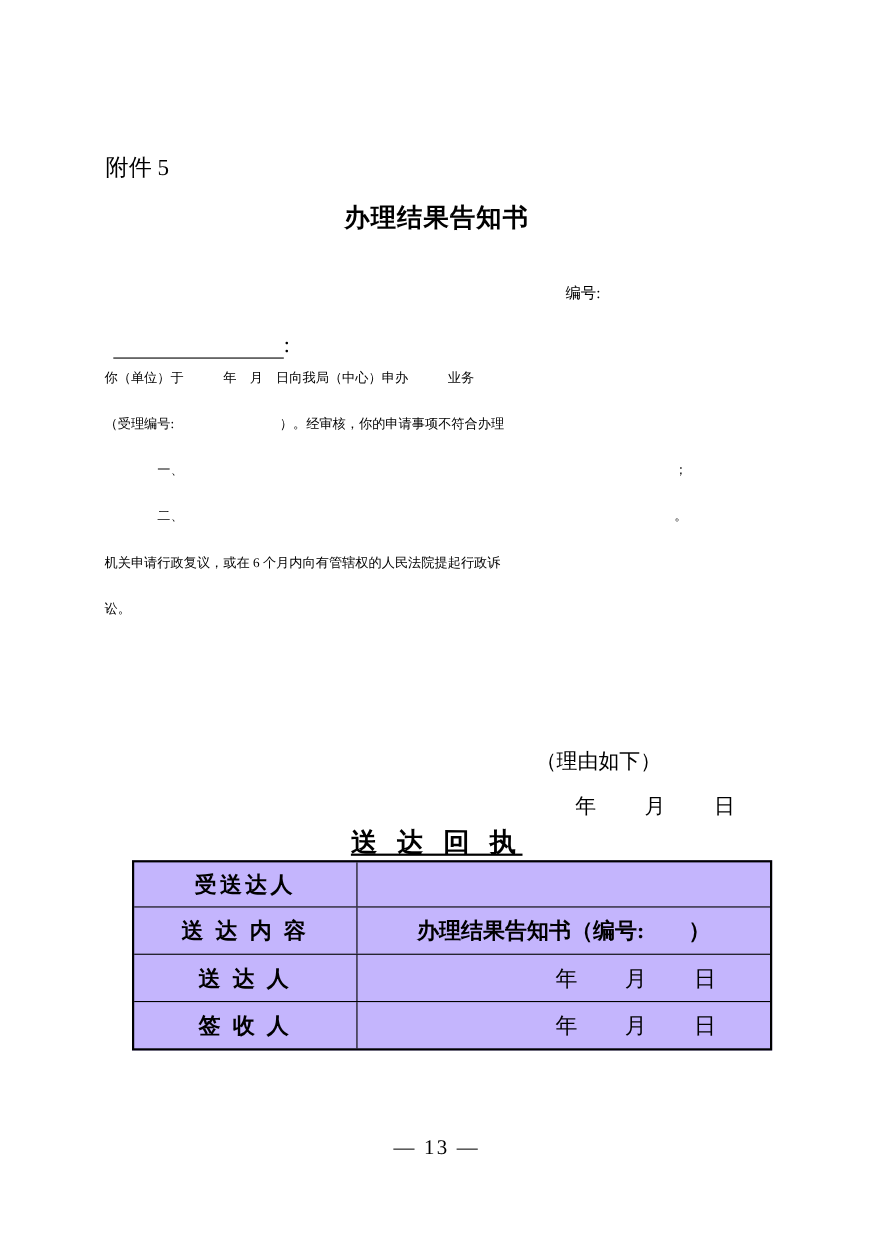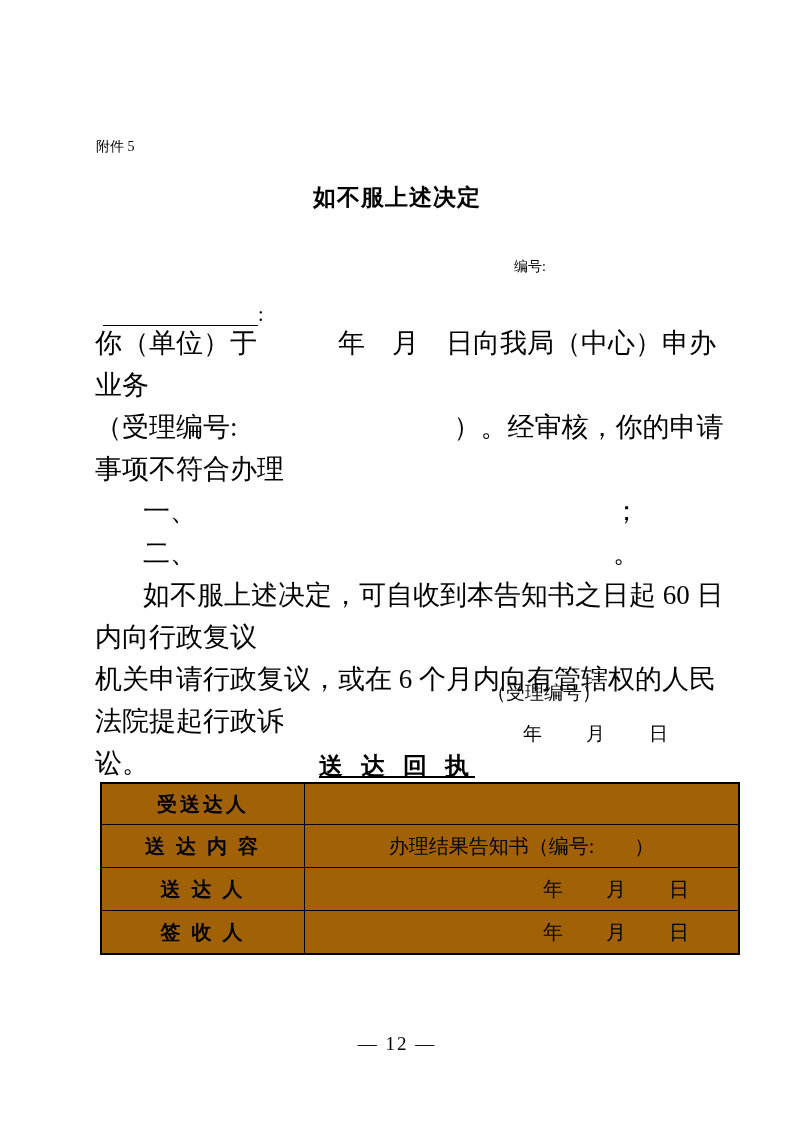--- a/index.html
+++ b/index.html
@@ -10,21 +10,21 @@
     height: 1123px;
     margin: 0 auto;
     background: #ffffff;
     color: #000000;
     font-family: "Liberation Serif", "DejaVu Serif", serif;
     overflow: hidden;
   }
   .attach {
     position: absolute;
     left: 96px; top: 138px;
-    font-size: 14px;
+    font-size: 21px;
   }
   .title {
     position: absolute;
     left: 0; top: 182px;
     width: 100%;
     text-align: center;
     font-size: 23px;
     font-weight: bold;
     letter-spacing: 1px;
   }
@@ -42,21 +42,21 @@
     display: inline-block;
     width: 155px;
     height: 26px;
     border-bottom: 1.5px solid #000;
     vertical-align: bottom;
   }
   .body-lines {
     position: absolute;
     left: 95px; top: 322px;
     width: 632px;
-    font-size: 27px;
+    font-size: 12px;
     line-height: 42px;
   }
   .body-lines p { margin: 0; }
   .indent { text-indent: 48px; }
   .item { position: relative; }
   .item .item-ind { padding-left: 48px; }
   .item .item-punct { position: absolute; left: 518px; }
   .seal {
     position: absolute;
     left: 487px; top: 672px;
@@ -70,24 +70,24 @@
     left: 0; top: 750px;
     width: 100%;
     text-align: center;
     font-size: 24px;
     font-weight: bold;
     letter-spacing: 6px;
     text-decoration: underline;
   }
   .receipt-table {
     position: absolute;
-    left: 100px; top: 782px;
-    width: 640px;
+    left: 120px; top: 782px;
+    width: 582px;
     border: 2.5px solid #000;
-    background: #a16207;
+    background: #c4b5fd;
   }
   .r-row {
     display: flex;
     border-bottom: 1.5px solid #000;
   }
   .r-row:last-child { border-bottom: none; }
   .r-label {
     width: 203px;
     border-right: 1.5px solid #000;
     display: flex;
@@ -97,21 +97,21 @@
     font-size: 20px;
     letter-spacing: 3px;
   }
   .r-value {
     flex: 1;
     display: flex;
     align-items: center;
     justify-content: center;
     font-size: 20px;
   }
-  .r-value.bold { font-weight: normal; }
+  .r-value.bold { font-weight: bold; }
   .r-value.date { justify-content: flex-end; padding-right: 48px; letter-spacing: 1px; }
   .row-1 { height: 41px; }
   .row-2 { height: 43px; }
   .row-3 { height: 43px; }
   .row-4 { height: 42px; gap: 16px; }
   .row-5 { height: 39px; }
   .footer {
     position: absolute;
     left: 0; top: 1033px;
     width: 100%;
@@ -120,38 +120,37 @@
     letter-spacing: 2px;
   }
 </style>
 </head>
 <body>
 
 <div class="page">
 
   <div class="attach">附件 5</div>
 
-  <div class="title">如不服上述决定</div>
+  <div class="title">办理结果告知书</div>
 
   <div class="number">编号:</div>
 
   <div class="salutation"><span class="blank-line"></span><span>:</span></div>
 
   <div class="body-lines">
     <p>你（单位）于　　　年　月　日向我局（中心）申办　　　业务</p>
     <p>（受理编号:　　　　　　　　）。经审核，你的申请事项不符合办理</p>
     <p class="item"><span class="item-ind">一、</span><span class="item-punct">；</span></p>
     <p class="item"><span class="item-ind">二、</span><span class="item-punct">。</span></p>
-    <p class="indent">如不服上述决定，可自收到本告知书之日起 60 日内向行政复议</p>
     <p>机关申请行政复议，或在 6 个月内向有管辖权的人民法院提起行政诉</p>
     <p>讼。</p>
   </div>
 
   <div class="seal">
-    <div>（受理编号）</div>
+    <div>（理由如下）</div>
     <div class="seal-date">年　　月　　日</div>
   </div>
 
   <div class="receipt-title">送 达 回 执</div>
 
   <div class="receipt-table">
     <div class="r-row row-1">
       <div class="r-label">受送达人</div>
       <div class="r-value"></div>
     </div>
@@ -162,15 +161,15 @@
     <div class="r-row row-3">
       <div class="r-label">送 达 人</div>
       <div class="r-value date">年　　月　　日</div>
     </div>
     <div class="r-row row-4">
       <div class="r-label">签 收 人</div>
       <div class="r-value date">年　　月　　日</div>
     </div>
   </div>
 
-  <div class="footer">— 12 —</div>
+  <div class="footer">— 13 —</div>
 
 </div>
 
 </body></html>

